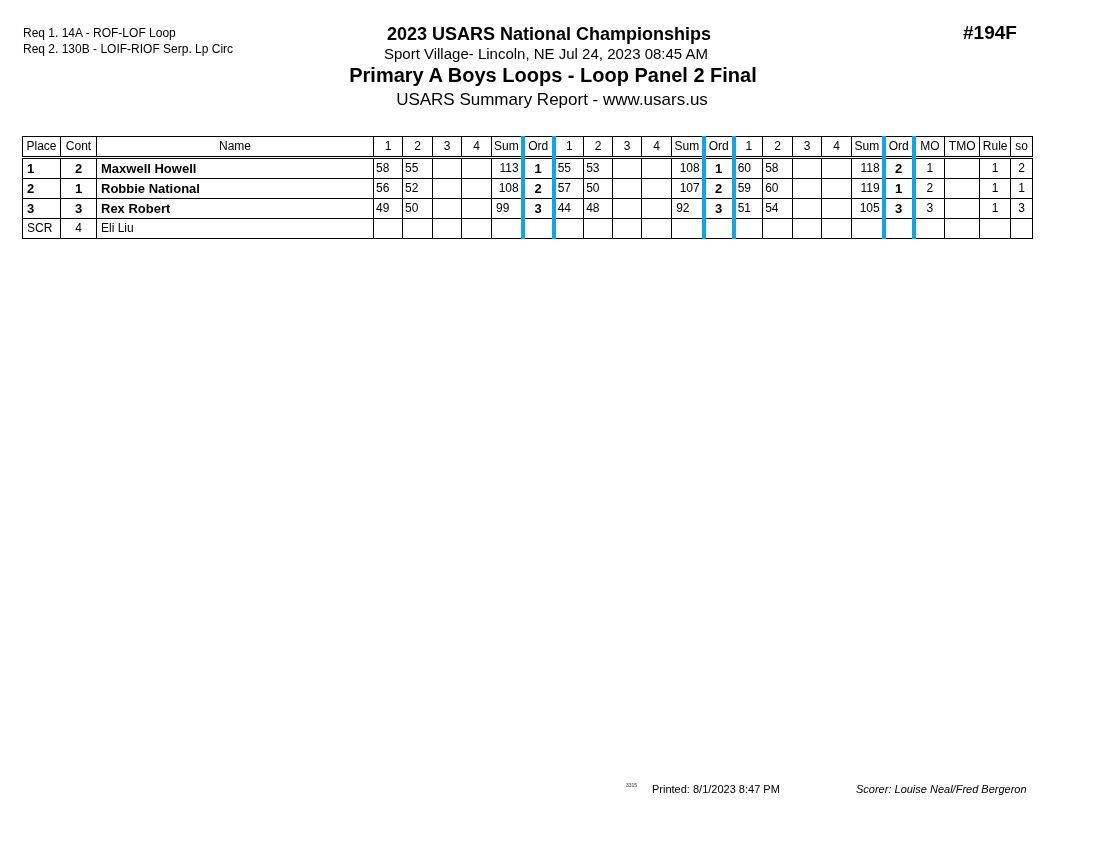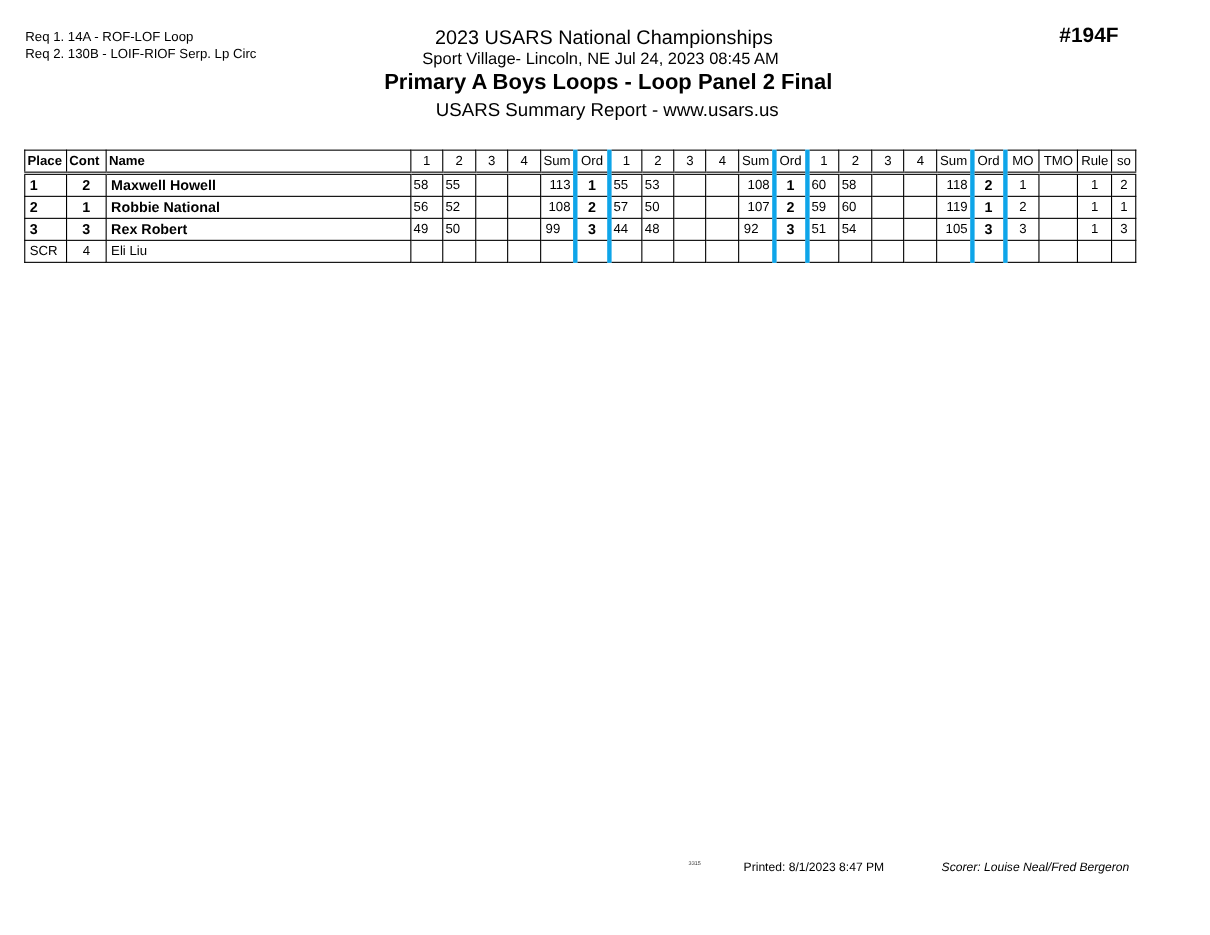--- a/index.html
+++ b/index.html
@@ -1,32 +1,32 @@
 <!DOCTYPE html>
 <html><head>
 <meta charset="utf-8">
 <style>
   html, body { margin:0; padding:0; background:#ffffff; }
   body { width:1100px; height:850px; position:relative; font-family:"Liberation Sans", sans-serif; color:#000; overflow:hidden; }
   .abs { position:absolute; white-space:nowrap;text-align:center; }
   .req { font-size:12px; line-height:16px; left:23px; }
   .title { left:0; width:1100px; text-align:center; }
-  .t1 { top:24px; font-size:18px; font-weight:normal; left:-1px; }
+  .t1 { top:24px; font-size:18px; font-weight:bold; left:-1px; }
   .t2 { top:45px; font-size:15px; left:-4px; }
   .t3 { top:64px; font-size:20px; font-weight:bold; left:3px; }
   .t4 { top:90px; font-size:17px; left:2px; }
   .evnum { top:22px; left:963px; font-size:19px; font-weight:bold; }
 
   table.grid { position:absolute; left:22px; top:136px; border-collapse:collapse; font-size:12px; table-layout:fixed; }
   table.grid td { border:1px solid #000; padding:0 2px; height:19px; line-height:19px; overflow:hidden; white-space:nowrap; }
   table.grid tr.judges td { height:19px; }
   table.grid tr.judges td.blank { border:none; }
   table.grid tr.judges td.jname { text-align:left; padding-left:6px; font-size:11px; }
   table.grid tr.hdr td { text-align:center; border-bottom:3px double #000; }
-  table.grid tr.hdr td.lft { text-align:left;font-weight:bold; }
+  table.grid tr.hdr td.lft { text-align:center; }
   table.grid td.c { text-align:center; }
   table.grid td.r { text-align:right; }
   table.grid td.l { text-align:left; padding-left:4px; }
   table.grid td.b { font-weight:bold; font-size:13px; }
   table.grid td.thick { border-left:4px solid #0ea5e9; }
   .foot { top:783px; font-size:11px; }
   .tiny { top:782px; left:626px; font-size:5px; color:#333; }
 </style>
 </head>
 <body>
@@ -205,14 +205,14 @@
     <td class="c b thick"></td>
     <td class="c thick"></td>
     <td class="c"></td>
     <td class="c"></td>
     <td class="c"></td>
   </tr>
 </tbody>
   </table>
 
 <div class="abs tiny">3315</div>
-<div class="abs foot" style="left:676px;">Printed:  8/1/2023  8:47 PM</div>
+<div class="abs foot" style="left:652px;">Printed:  8/1/2023  8:47 PM</div>
 <div class="abs foot" style="left:856px;font-style:italic;">Scorer:   Louise Neal/Fred Bergeron</div>
 
 </body></html>

